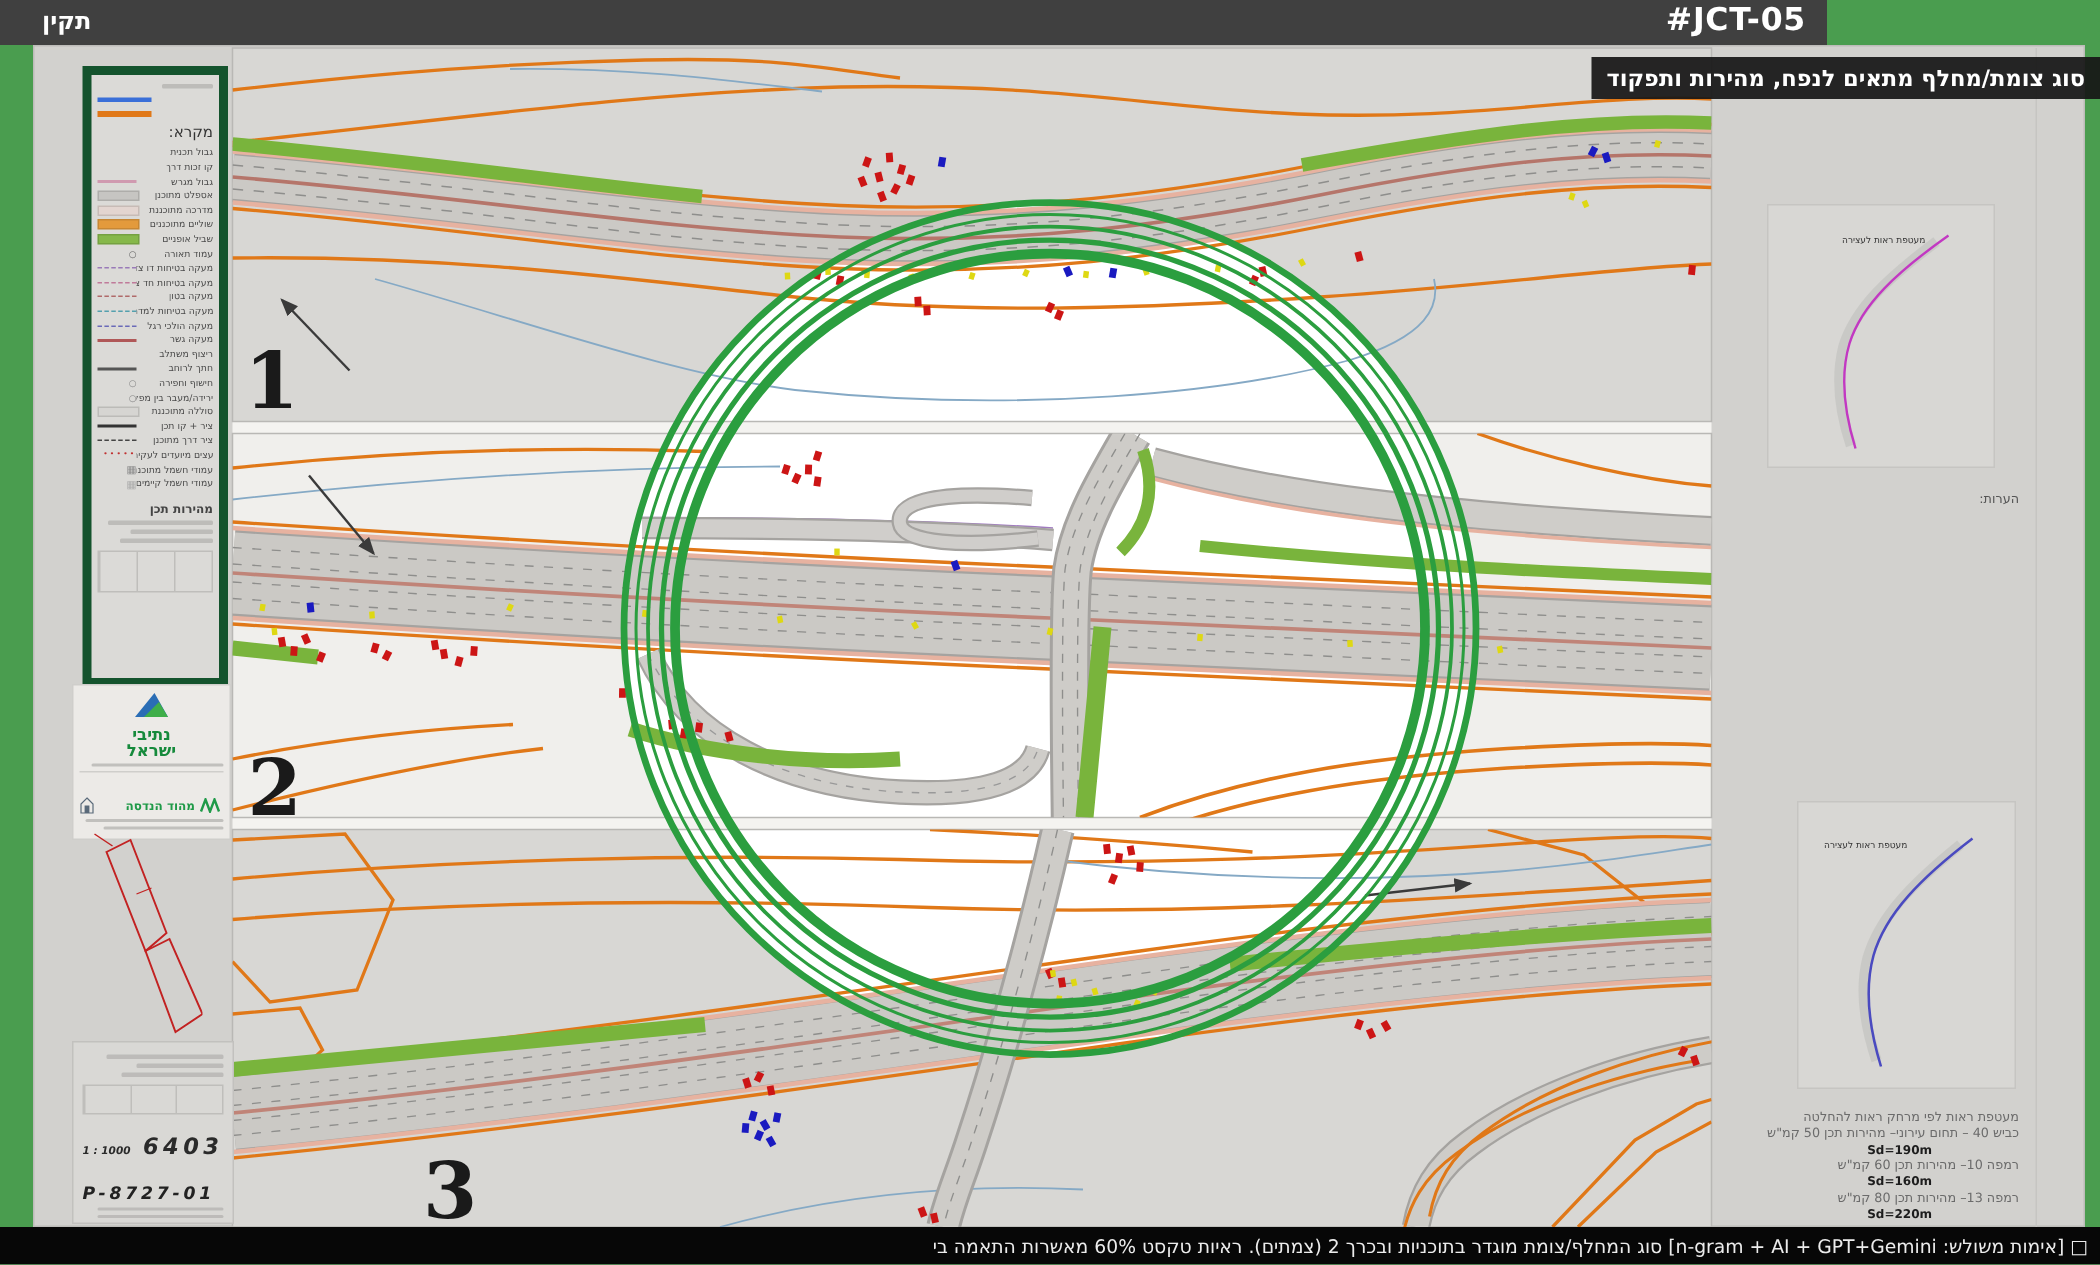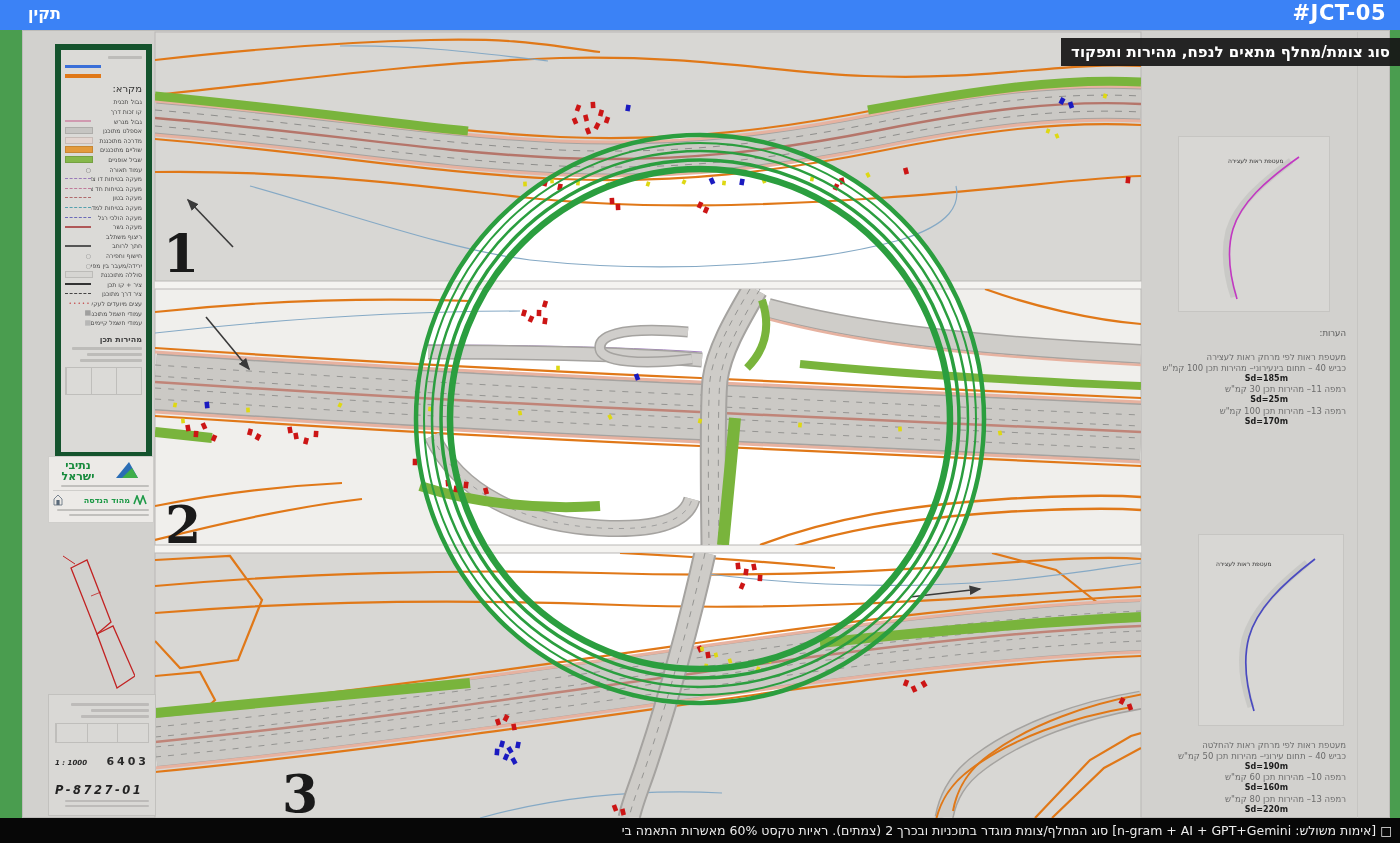--- a/index.html
+++ b/index.html
@@ -1,18 +1,18 @@
 <!DOCTYPE html>
 <html lang="he"><head>
 <meta charset="utf-8">
 <style>
   html,body{margin:0;padding:0;width:1400px;height:843px;overflow:hidden;
     background:#4a9d4f;font-family:"DejaVu Sans",sans-serif;position:relative;}
   
-  .header{position:absolute;top:0;left:0;width:1400px;height:30px;background:#3b82f6;z-index:40;}
+  .header{position:absolute;top:0;left:0;width:1218px;height:30px;background:#404040;z-index:40;}
   .header .status{position:absolute;left:28px;top:4px;color:#fff;font-weight:bold;font-size:16px;}
   .header .jid{position:absolute;right:14px;top:1px;color:#fff;font-weight:bold;font-size:21px;letter-spacing:.5px;}
   
   .sheet{position:absolute;left:22px;top:30px;width:1368px;height:788px;background:#d2d1ce;
     border:1px solid #bdbcb9;box-sizing:border-box;z-index:1;}
   .vline{position:absolute;left:1357px;top:32px;width:1px;height:786px;background:#c6c5c2;z-index:3;}
   
   .tooltip{position:absolute;top:38px;right:0;height:28px;line-height:28px;background:rgba(23,23,23,.93);
     color:#fff;font-weight:bold;font-size:15px;padding:0 10px;z-index:50;direction:rtl;}
   
@@ -28,38 +28,38 @@
   .legend .ttl{font-size:10px;color:#333;text-align:right;margin:2px 0 3px;}
   .lr{display:flex;justify-content:space-between;align-items:center;height:9.6px;direction:rtl;}
   .lr .lab{font-size:6.2px;color:#4a4a4a;white-space:nowrap;overflow:hidden;text-align:right;}
   .lr .sw{width:26px;flex:0 0 26px;display:inline-block;}
   .speedttl{font-size:8px;font-weight:bold;color:#444;text-align:right;margin-top:8px;}
   .minigrid{margin-top:5px;height:26px;border:1px solid #bfbebb;display:flex;}
   .minigrid div{flex:1;border-left:1px solid #bfbebb;}
   
   .logos{position:absolute;left:48px;top:456px;width:106px;z-index:5;background:#eceae7;
     border:1px solid #cfcecb;box-sizing:border-box;padding:3px 4px;}
-  .nlogo{display:flex;direction:rtl;gap:20px;justify-content:center;}
+  .nlogo{display:flex;direction:rtl;align-items:center;gap:4px;justify-content:center;flex-direction:column;}
   .nlogo .txt{color:#168a3c;font-weight:bold;font-size:11px;line-height:11px;text-align:center;}
-  .mlogo{display:flex;direction:rtl;align-items:center;gap:3px;border-top:1px solid #cfcecb;margin-top:3px;padding-top:3px;}
+  .mlogo{display:flex;direction:rtl;align-items:center;gap:3px;border-top:1px solid #cfcecb;margin-top:3px;padding-top:16px;}
   .mlogo .txt{color:#1f9a48;font-weight:bold;font-size:8px;}
   
   .sketch{position:absolute;left:55px;top:552px;z-index:5;}
   
   .tblock{position:absolute;left:48px;top:694px;width:108px;height:122px;background:#d9d8d5;
     border:1px solid #c2c1be;box-sizing:border-box;padding:5px 6px;z-index:5;}
   .tbrow{display:flex;justify-content:space-between;align-items:baseline;margin-top:12px;}
   .tb-scale{font-style:italic;font-weight:bold;font-size:7px;color:#2a2a2a;}
-  .tb-sheet{font-weight:bold;font-size:11px;letter-spacing:3px;color:#2a2a2a;}
+  .tb-sheet{font-style:italic;font-weight:bold;font-size:15px;letter-spacing:3px;color:#2a2a2a;}
   .tb-draw{font-style:italic;font-weight:bold;font-size:11.5px;letter-spacing:2.5px;color:#222;margin-top:15px;}
   
   .dpanel{position:absolute;background:#d8d7d4;border:1px solid #c6c5c2;box-sizing:border-box;z-index:5;}
   .dlabel{position:absolute;font-size:6px;color:#333;z-index:6;direction:rtl;white-space:nowrap;}
   .notes{position:absolute;left:1150px;width:196px;direction:rtl;text-align:right;z-index:6;}
-  .notes .nt{font-size:8.5px;color:#555;margin-bottom:14px;}
+  .notes .nt{font-size:8.5px;color:#555;margin-bottom:2px;}
   .nl{font-size:8.5px;color:#6b6b6b;line-height:10.8px;white-space:nowrap;}
   .nl.sd{color:#1d1d1d;font-weight:bold;font-size:8px;margin-left:0;margin-right:58px;direction:ltr;text-align:right;}
 </style>
 </head>
 <body>
 
 <div class="sheet"></div>
 <div class="vline"></div>
 
 <svg class="mapsvg" width="1400" height="843" viewBox="0 0 1400 843">
@@ -486,29 +486,20 @@
 <div class="dpanel" style="left:1178px;top:136px;width:152px;height:176px;">
   <svg width="150" height="174" viewBox="0 0 150 174">
     <path d="M112,24 C80,48 58,68 50,94 C45,114 47,136 55,160" stroke="#c2c1be" stroke-width="7" opacity="0.65" fill="none"></path>
     <path d="M120,20 C86,44 62,66 54,92 C48,112 50,136 58,162" stroke="#c238c2" stroke-width="1.6" fill="none"></path>
   </svg>
 </div>
 <div class="dlabel" style="left:1228px;top:157px;">מעטפת ראות לעצירה</div>
 
 <div class="notes" style="top:328px;">
   <div class="nt">הערות:</div>
-  <div>
-      <div class="nl">מעטפת ראות לפי מרחק ראות לעצירה</div>
-      <div class="nl">כביש 40 – תחום בינעירוני– מהירות תכן 100 קמ"ש</div>
-      <div class="nl sd">Sd=185m</div>
-      <div class="nl">רמפה 11– מהירות תכן 30 קמ"ש</div>
-      <div class="nl sd">Sd=25m</div>
-      <div class="nl">רמפה 13– מהירות תכן 100 קמ"ש</div>
-      <div class="nl sd">Sd=170m</div>
-    </div>
 </div>
 
 <div class="dpanel" style="left:1198px;top:534px;width:146px;height:192px;">
   <svg width="144" height="190" viewBox="0 0 144 190">
     <path d="M108,28 C76,54 54,76 46,104 C41,124 44,148 52,172" stroke="#c2c1be" stroke-width="7" opacity="0.65" fill="none"></path>
     <path d="M116,24 C82,50 58,74 50,102 C44,124 47,150 55,176" stroke="#4a4ac0" stroke-width="1.7" fill="none"></path>
   </svg>
 </div>
 <div class="dlabel" style="left:1216px;top:560px;">מעטפת ראות לעצירה</div>
 

